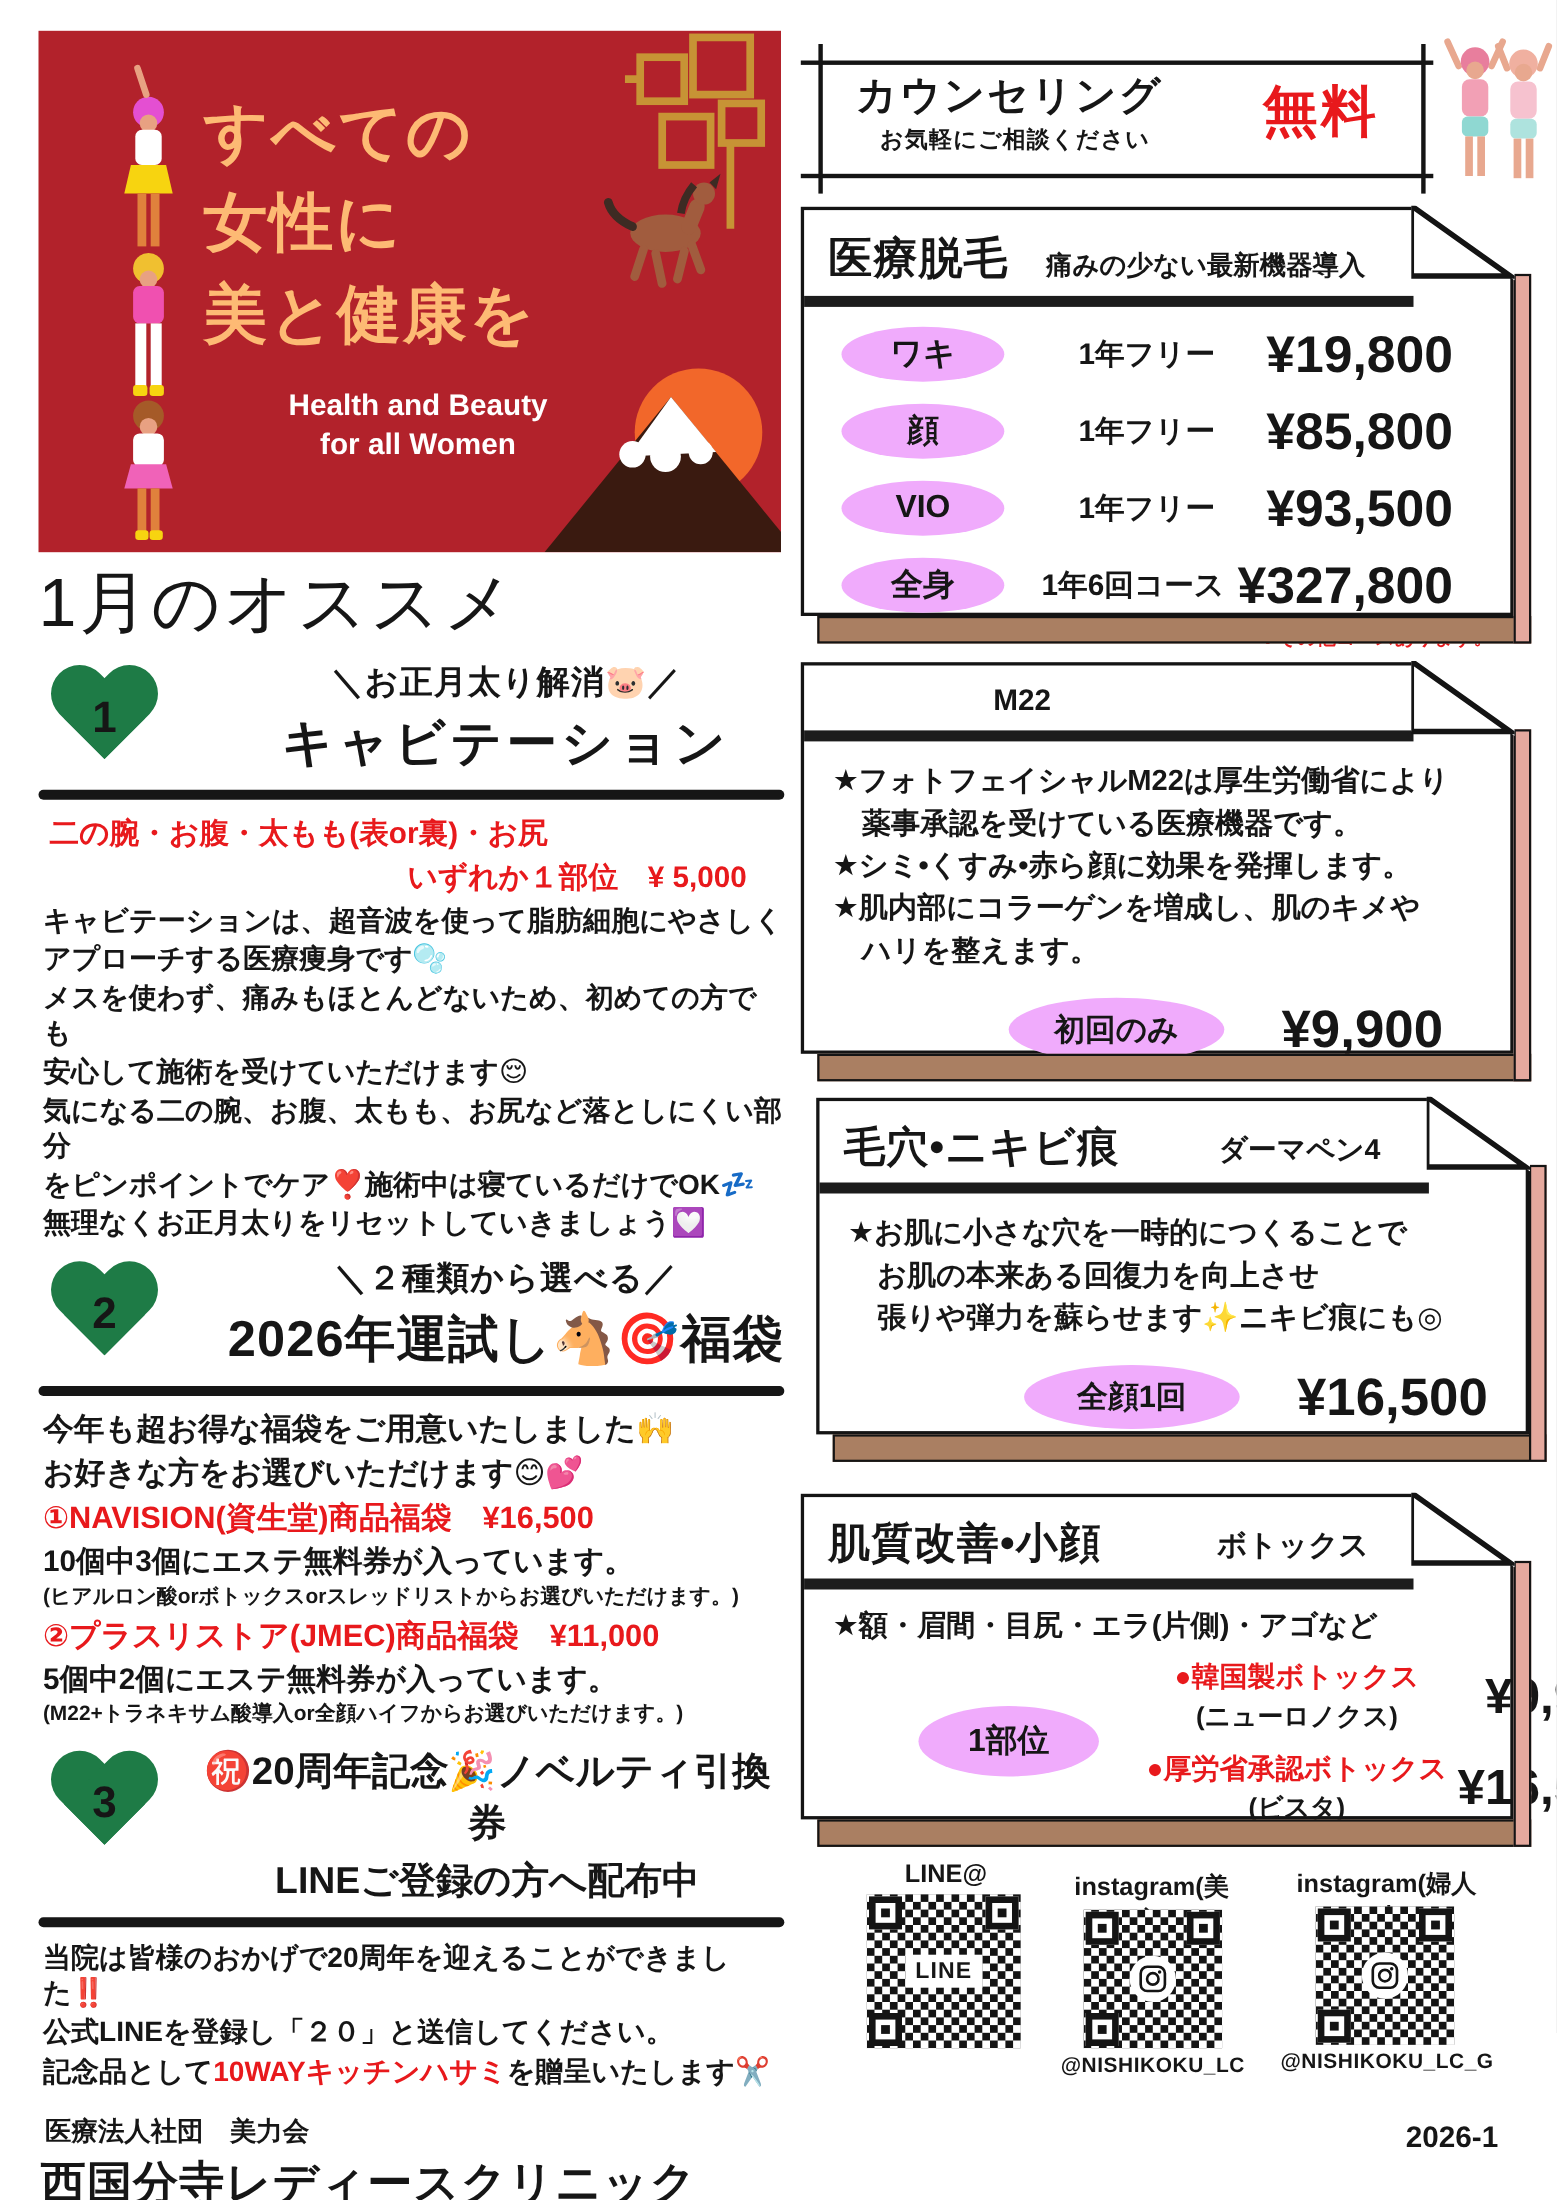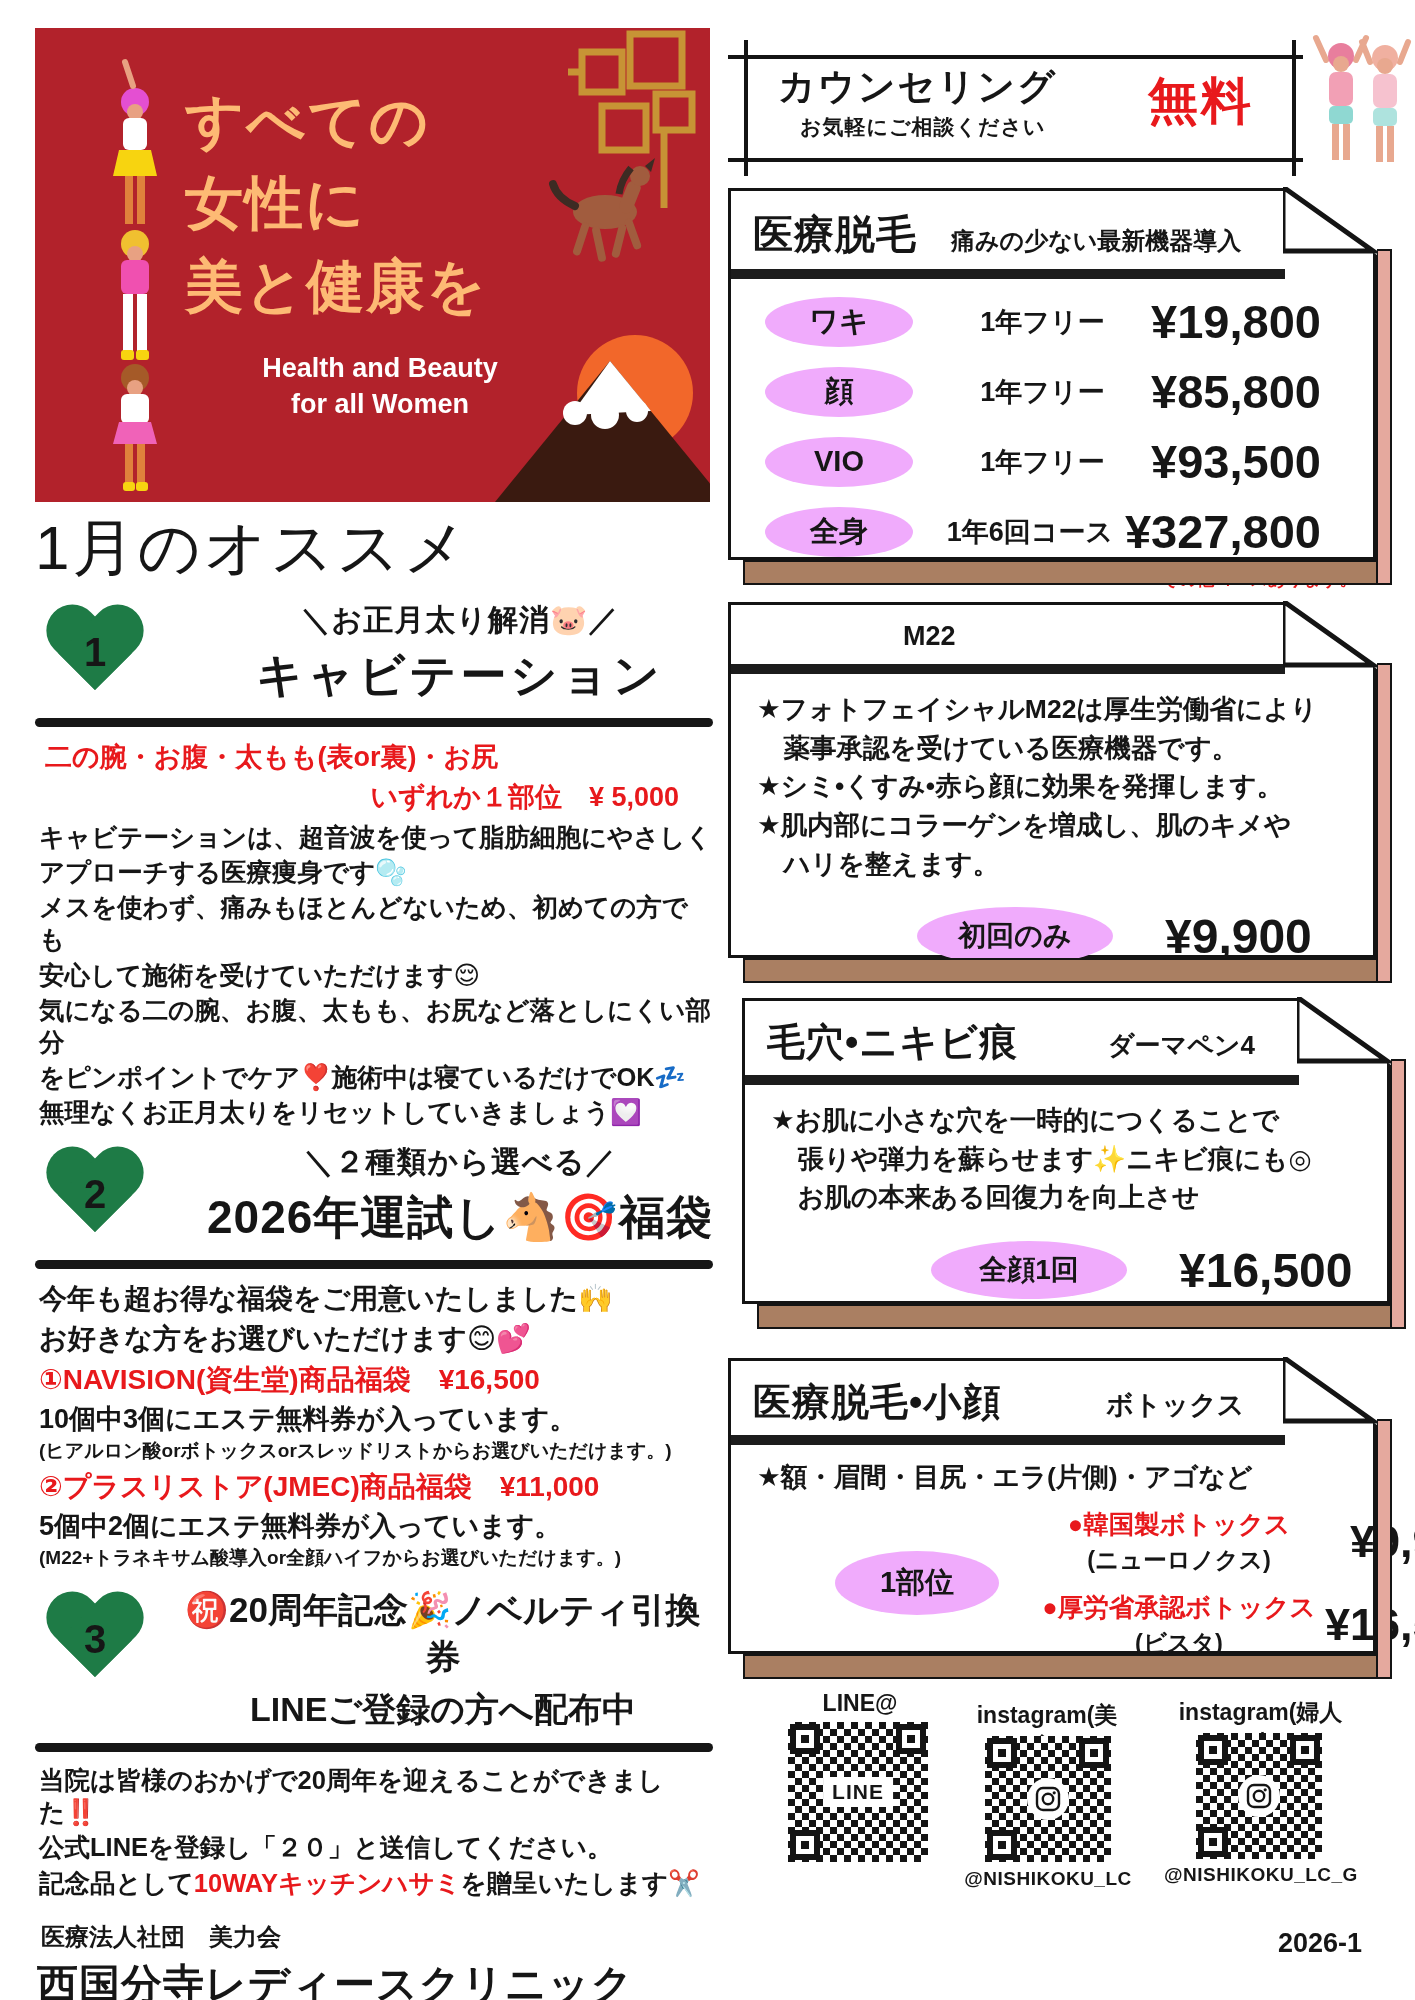--- a/index.html
+++ b/index.html
@@ -263,40 +263,40 @@
           <polygon points="0,0 90,64 0,64" fill="#ffffff" stroke="#141414" stroke-width="5"></polygon>
         </svg>
     </div>
     <div class="pbox-head">
       <span class="pbox-title" style="font-size:38px;">毛穴•ニキビ痕</span>
       <span class="pbox-subtitle" style="margin-left:90px; font-size:26px;">ダーマペン4</span>
     </div>
     <div class="pbox-rule"></div>
     <div class="bullets">
       <div>★お肌に小さな穴を一時的につくることで</div>
+      <div>　お肌の本来ある回復力を向上させ</div>
       <div>　張りや弾力を蘇らせます✨ニキビ痕にも◎</div>
-      <div>　お肌の本来ある回復力を向上させ</div>
     </div>
     <div class="price-row">
       <div class="pill pill-m">全顔1回</div>
       <div class="big-price">¥16,500</div>
     </div>
   </div>
 
   <div class="pbox" style="top:1358px; height:296px;">
     <div class="shadow-b"></div>
     <div class="shadow-r"></div>
     <div class="fold">
       <svg width="94" height="68" viewBox="0 0 94 68">
           <polygon points="0,0 94,0 94,68" fill="#ffffff"></polygon>
           <polygon points="0,0 90,64 0,64" fill="#ffffff" stroke="#141414" stroke-width="5"></polygon>
         </svg>
     </div>
     <div class="pbox-head">
-      <span class="pbox-title" style="font-size:38px;">医療脱毛•小顔</span>
+      <span class="pbox-title" style="font-size:38px;">肌質改善•小顔</span>
       <span class="pbox-subtitle" style="margin-left:105px; font-size:27px;">ボトックス</span>
     </div>
     <div class="pbox-rule"></div>
     <div class="b4-bullet">★額・眉間・目尻・エラ(片側)・アゴなど</div>
     <div class="b4-grid">
       <div class="pill pill-part">1部位</div>
       <div class="opts">
         <div class="opt">
           <div class="opt-text">
             <div class="opt-name">●韓国製ボトックス</div>

